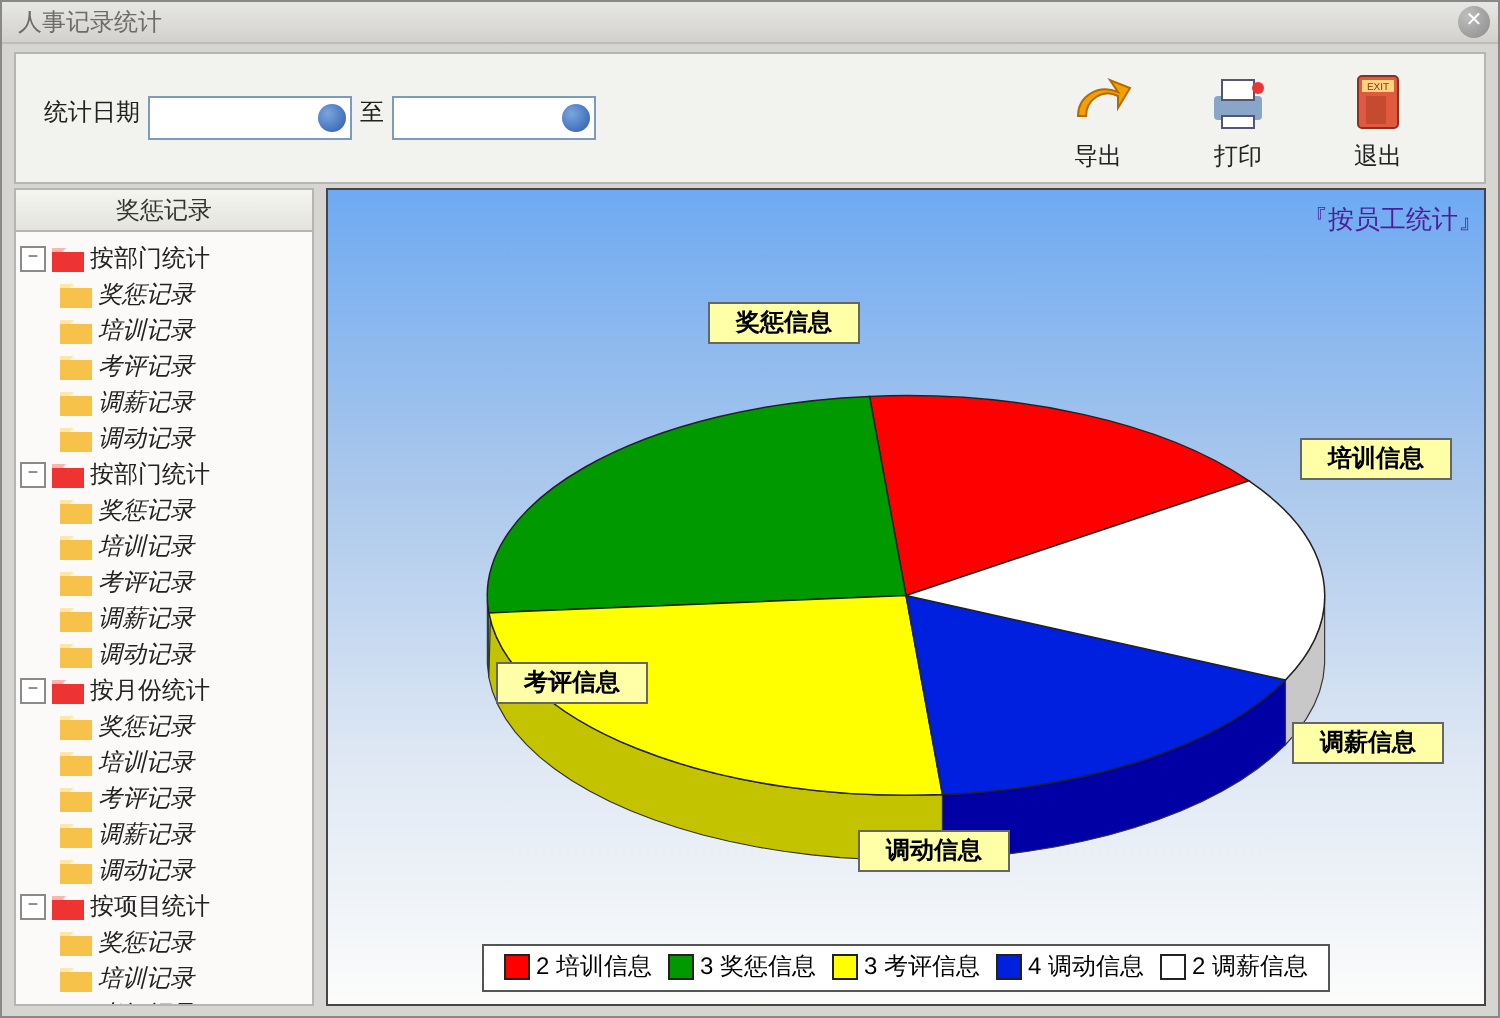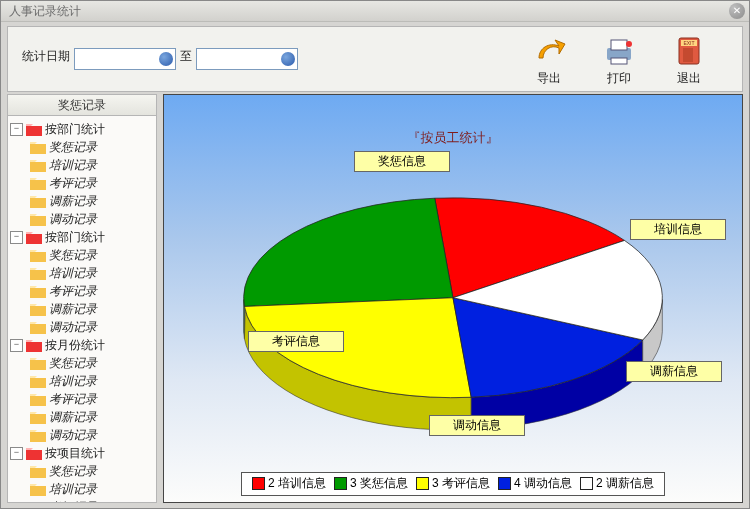--- a/index.html
+++ b/index.html
@@ -27,24 +27,24 @@
   .tree{flex:1;overflow:auto;padding:4px 2px;line-height:18px;font-size:12px;color:#222;}
   .node{display:flex;align-items:center;white-space:nowrap;}
   .node .tog{width:11px;height:11px;border:1px solid #8a8a8a;background:#fff;margin-right:3px;position:relative;font-size:9px;line-height:9px;text-align:center;color:#555;}
   .node .fld{width:16px;height:12px;margin-right:3px;}
   .node .fld.red svg path.body{fill:#e33;} .node .fld.red svg path.tab{fill:#ffb3b3;}
   .node .fld.yel svg path.body{fill:#f6c24a;} .node .fld.yel svg path.tab{fill:#ffe7a8;}
   .children{margin-left:20px;font-style:italic;}
   
   .chart-wrap{flex:1;margin-left:6px;position:relative;border:1px solid #454545;}
   .chart-bg{position:absolute;inset:0;background:linear-gradient(#6eaaf2 0%,#a9c7ec 35%,#dfe8f4 70%,#fcfcfb 100%);}
-  .chart-title{position:absolute;top:6px;left:0;right:0;text-align:center;color:#7f1d1d;font-size:13px;margin-top:28px;}
+  .chart-title{position:absolute;top:6px;left:0;right:0;text-align:right;color:#4c1d95;font-size:13px;}
   .pie-holder{position:absolute;top:60px;left:20px;right:20px;bottom:52px;}
   .pie-holder svg{width:100%;height:100%;}
-  .slice-label{position:absolute;font-size:12px;background:#feffa6;border:1px solid #666;padding:1px 23px;white-space:nowrap;}
+  .slice-label{position:absolute;font-size:12px;background:#feffa6;border:1px solid #666;padding:1px 13px;white-space:nowrap;font-weight:bold;}
   .legend{position:absolute;left:0;right:0;bottom:6px;text-align:center;font-size:12px;}
   .legend-inner{display:inline-block;background:#fff;border:1px solid #555;padding:2px 6px;}
   .lg{display:inline-flex;align-items:center;margin:0 4px;}
   .lg .sw{width:11px;height:11px;border:1px solid #222;margin-right:3px;}
 </style>
 </head>
 <body>
 
 <div class="window">
   <div class="titlebar">

